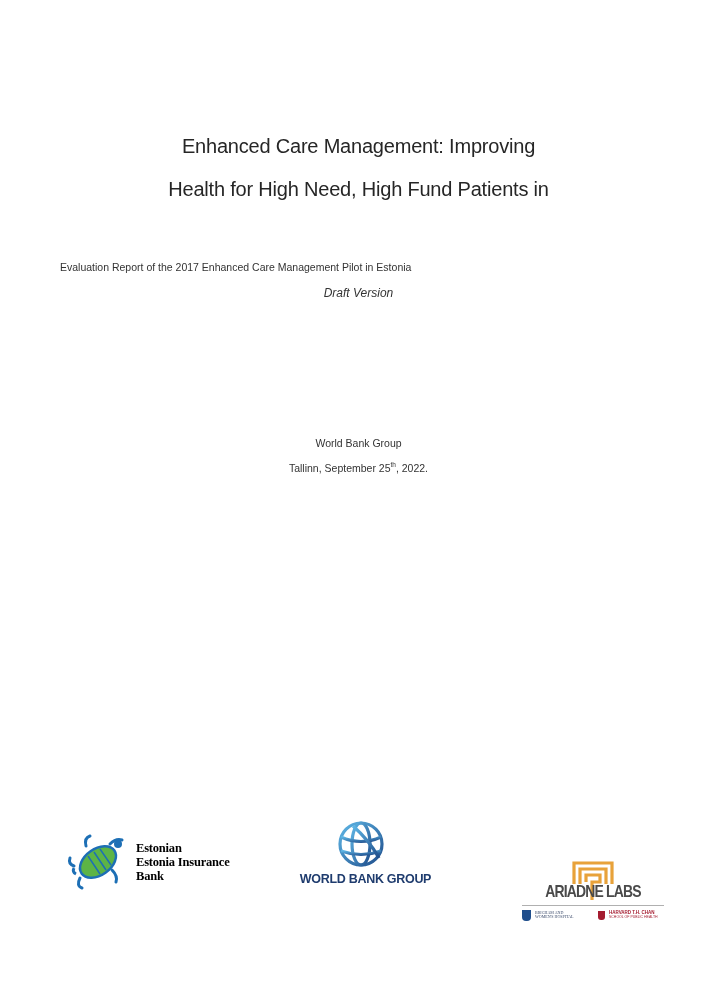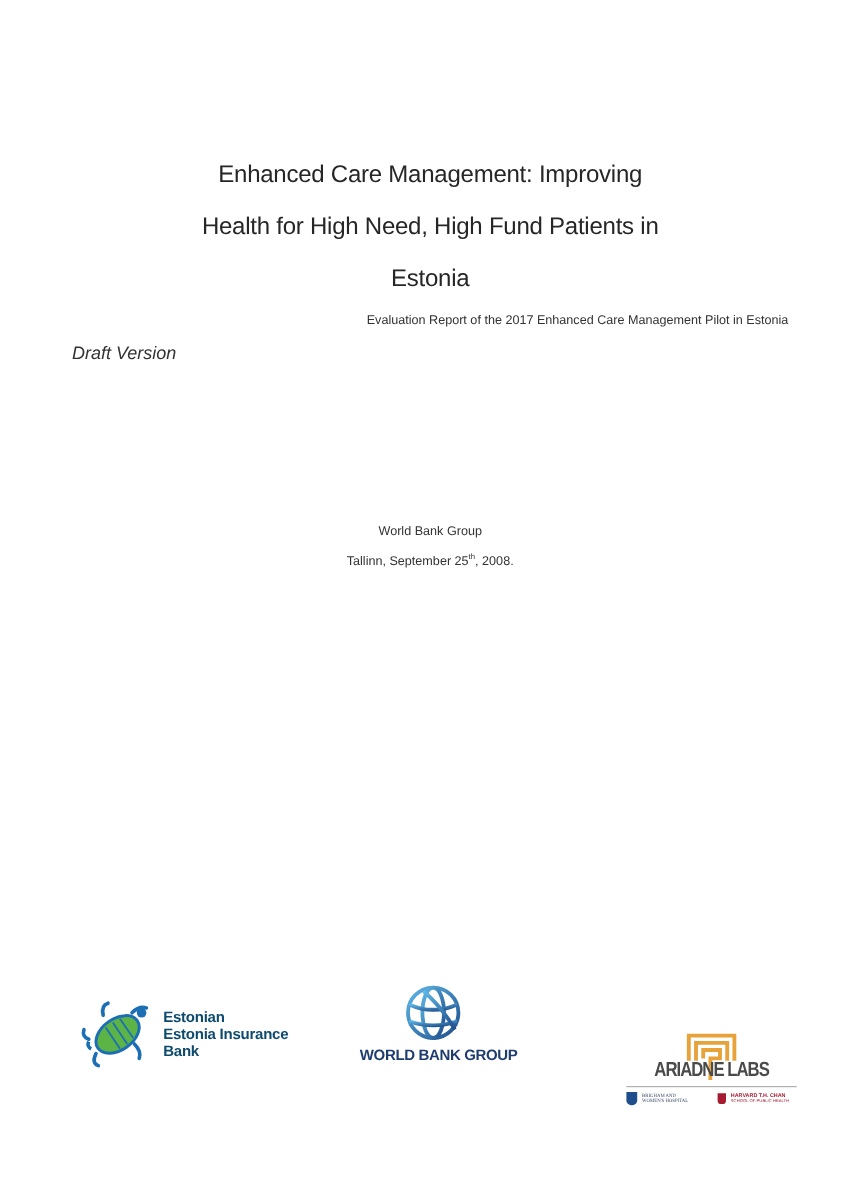--- a/index.html
+++ b/index.html
@@ -30,29 +30,30 @@
       font-size: 20px;
       line-height: 43px;
       color: #262626;
       letter-spacing: -0.2px;
     }
     .title span { display: block; }
     .subtitle {
       position: absolute;
       left: 60px; width: 597px;
       top: 261px;
-      text-align: right;
+      text-align: left;
       font-size: 10.5px;
       color: #333;
     }
     .draft {
       position: absolute;
       left: 60px; width: 597px;
       top: 286px;
-      font-size: 15px;
+      text-align: center;
+      font-size: 12px;
       font-style: italic;
       color: #333;
     }
     .org {
       position: absolute;
       left: 60px; width: 597px;
       top: 437px;
       text-align: center;
       font-size: 10.5px;
       color: #333;
@@ -73,22 +74,22 @@
       left: 66px; top: 830px;
       width: 180px; height: 64px;
     }
     .logo-ehif svg { position: absolute; left: 0; top: 0; }
     .ehif-text {
       position: absolute;
       left: 70px; top: 11px;
       font-size: 12.5px;
       line-height: 14px;
       font-weight: bold;
-      color: #0c4a6e;
-      font-family: Liberation Sans, sans-serif;
+      color: #000000;
+      font-family: Liberation Serif, serif;
       letter-spacing: -0.2px;
     }
     .ehif-text span { display: block; }
 
     .logo-wbg {
       position: absolute;
       left: 293px; top: 818px;
       width: 145px; height: 70px;
     }
     .logo-wbg svg { position: absolute; left: 42px; top: 0; }
@@ -170,28 +171,27 @@
     .partner-harvard .ptxt .sub { font-weight: normal; font-size: 3.5px; color: #a51c30; }
   </style>
 </head>
 <body>
 
 <div class="page">
 
   <div class="title">
     <span>Enhanced Care Management: Improving</span>
     <span>Health for High Need, High Fund Patients in</span>
-    <span>Estonia</span>
   </div>
 
   <div class="subtitle">Evaluation Report of the 2017 Enhanced Care Management Pilot in Estonia</div>
   <div class="draft">Draft Version</div>
 
   <div class="org">World Bank Group</div>
-  <div class="dateline"><span>Tallinn, September 25</span><sup>th</sup><span>, 2008.</span></div>
+  <div class="dateline"><span>Tallinn, September 25</span><sup>th</sup><span>, 2022.</span></div>
 
   <div class="logo-ehif">
     <svg width="62" height="62" viewBox="0 0 62 62">
       <g fill="none" stroke="#1d6fb5" stroke-width="3" stroke-linecap="round">
         <path d="M8 36 Q2 34 4 28"></path>
         <path d="M14 48 Q10 56 16 58"></path>
         <path d="M44 14 Q50 8 56 10"></path>
         <path d="M46 40 Q52 46 50 52"></path>
         <path d="M20 16 Q18 8 24 6"></path>
       </g>

